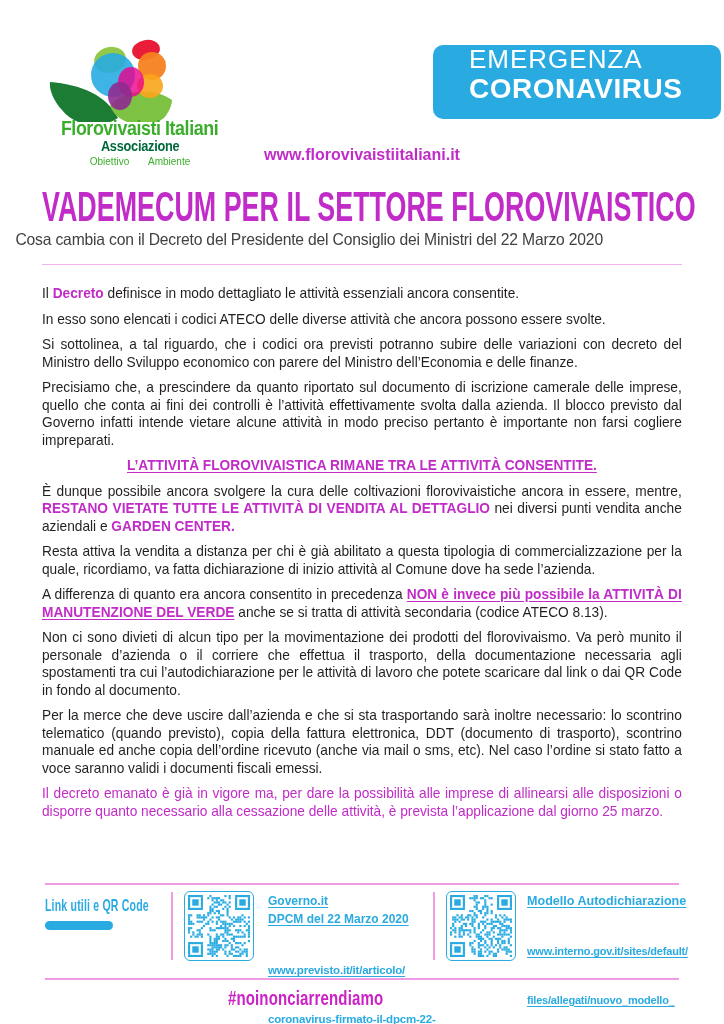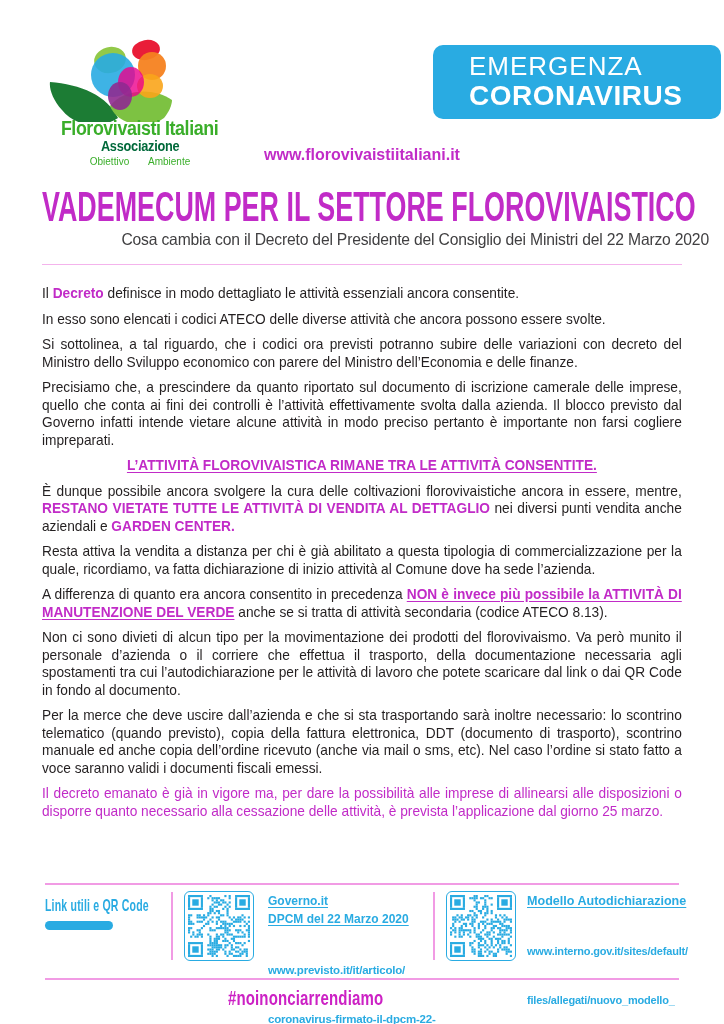--- a/index.html
+++ b/index.html
@@ -18,32 +18,32 @@
   
   .logo-block{position:absolute;left:40px;top:34px;width:200px;}
   .logo-art{display:block;}
   .logo-text{margin-top:-6px;text-align:center;line-height:1;}
   .logo-name1{font-size:15px;font-weight:bold;color:var(--green-deep);letter-spacing:-0.3px;transform:scaleX(0.85);display:inline-block;}
   .logo-name2{font-size:21px;font-weight:bold;color:var(--green-mid);letter-spacing:-0.5px;transform:scaleX(0.85);display:inline-block;margin-top:1px;}
   .logo-tagline{font-size:10px;color:var(--green-mid);margin-top:3px;}
   .logo-tagline span{margin:1px 8px;}
 
   .banner{position:absolute;left:433px;top:45px;width:288px;height:74px;background:var(--cyan);
-    border-radius:10px;display:flex;flex-direction:column;justify-content:center;padding-left:36px;box-sizing:border-box;color:#fff;}
+    border-radius:10px;display:flex;flex-direction:column;padding-left:36px;box-sizing:border-box;color:#fff;}
   .banner-line1{font-size:26px;font-weight:400;letter-spacing:1px;line-height:1.1;}
   .banner-line2{font-size:28px;font-weight:700;letter-spacing:0.5px;line-height:1.1;}
 
   .website{position:absolute;left:0;top:146px;width:724px;text-align:center;
     font-size:16px;font-weight:bold;color:var(--magenta);}
 
   
   .title{position:absolute;left:42px;top:186px;width:640px;white-space:nowrap;}
   .title span{display:inline-block;transform:scaleX(0.64);transform-origin:left center;
     font-size:42px;font-weight:900;color:var(--magenta);letter-spacing:0px;line-height:1;}
-  .subtitle{position:absolute;left:0;top:230px;width:724px;text-align:right;color:#414042;}
+  .subtitle{position:absolute;left:0;top:230px;width:724px;text-align:left;color:#414042;}
   .subtitle span{display:inline-block;transform:scaleX(0.95);font-size:16.5px;letter-spacing:-0.2px;}
   .rule-subtitle{position:absolute;left:42px;top:264px;width:640px;height:1px;background:#F4B3EC;}
 
   
   .body-text{position:absolute;left:42px;top:284px;width:700px;transform:scaleX(0.914);transform-origin:top left;
     color:var(--text);font-size:15px;line-height:17.5px;}
   .para{margin:0 0 8px 0;text-align:justify;}
   .para.align-center{text-align:center;}
   .para.magenta{color:var(--magenta);}
   .seg-m{color:var(--magenta);font-weight:bold;}
@@ -69,21 +69,21 @@
   .qr-frame svg{display:block;width:100%;height:100%;fill:var(--cyan);}
 
   .link-block{position:absolute;top:892px;color:var(--cyan);}
   .block-1{left:268px;width:165px;}
   .block-2{left:527px;width:160px;}
   .link-titles div{font-size:12px;font-weight:bold;text-decoration:underline;text-underline-offset:2px;
     line-height:18px;white-space:nowrap;}
   .block-2 .link-titles div{font-size:13.5px;transform:scaleX(0.93);transform-origin:left center;}
   .link-urls{margin-top:10px;}
   .block-2 .link-urls{margin-top:17px;}
-  .link-urls div{font-size:11.5px;font-weight:bold;text-underline-offset:2px;
+  .link-urls div{font-size:11.5px;font-weight:bold;text-decoration:underline;text-underline-offset:2px;
     line-height:14px;white-space:nowrap;letter-spacing:-0.2px;margin-top:35px;}
   .block-2 .link-urls div{font-size:11px;line-height:13.5px;}
 
   .hashtag{position:absolute;left:0;top:987px;width:612px;text-align:center;white-space:nowrap;}
   .hashtag span{display:inline-block;transform:scaleX(0.75);font-size:20px;font-weight:900;
     color:#CC21C4;letter-spacing:0.2px;}
 </style>
 </head>
 <body>
 

